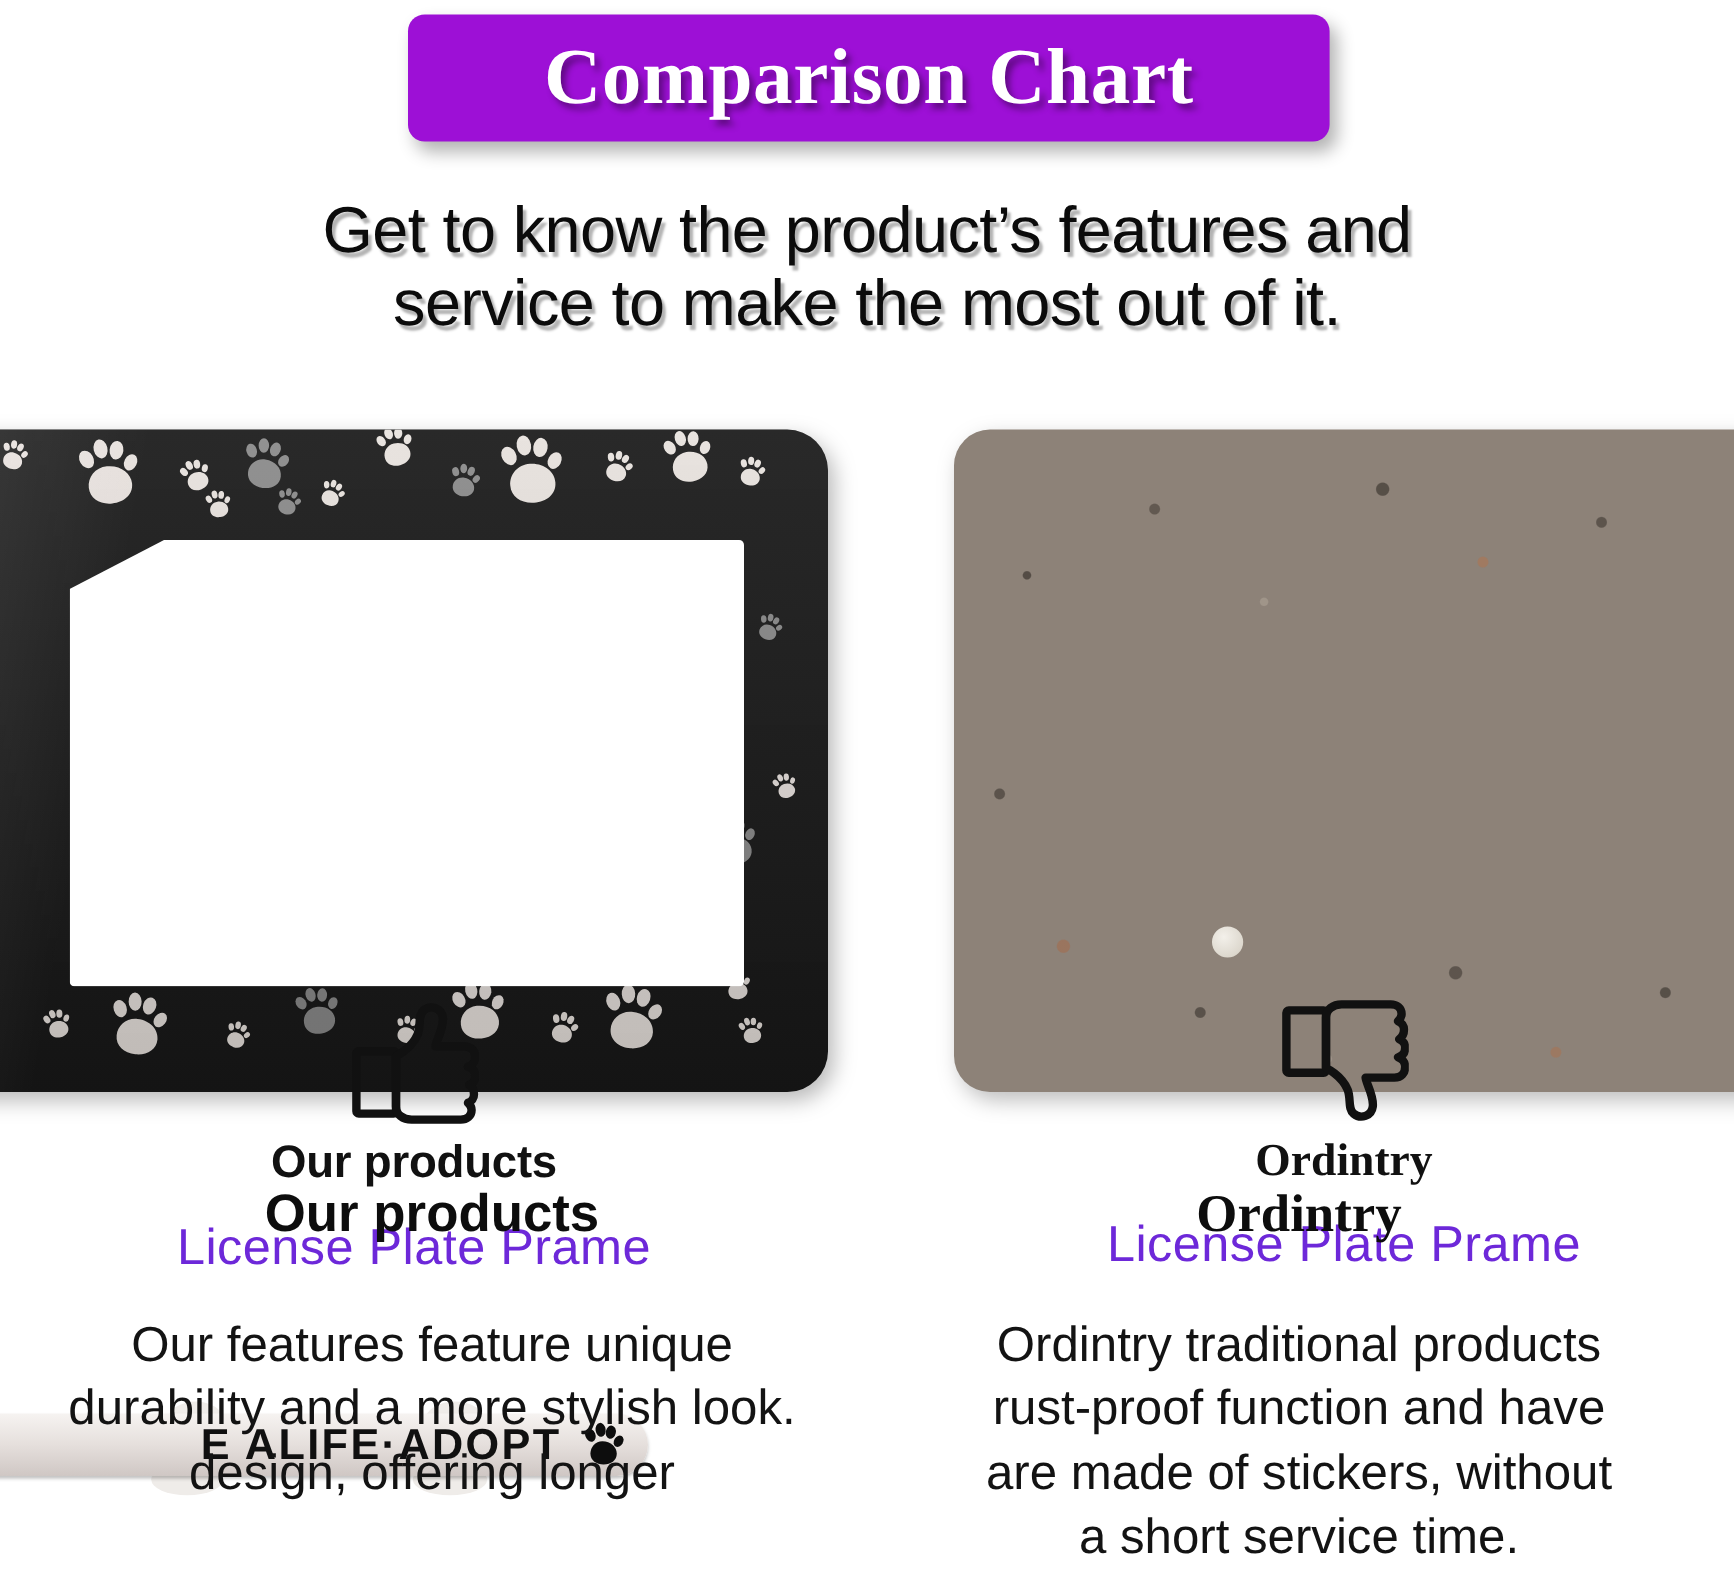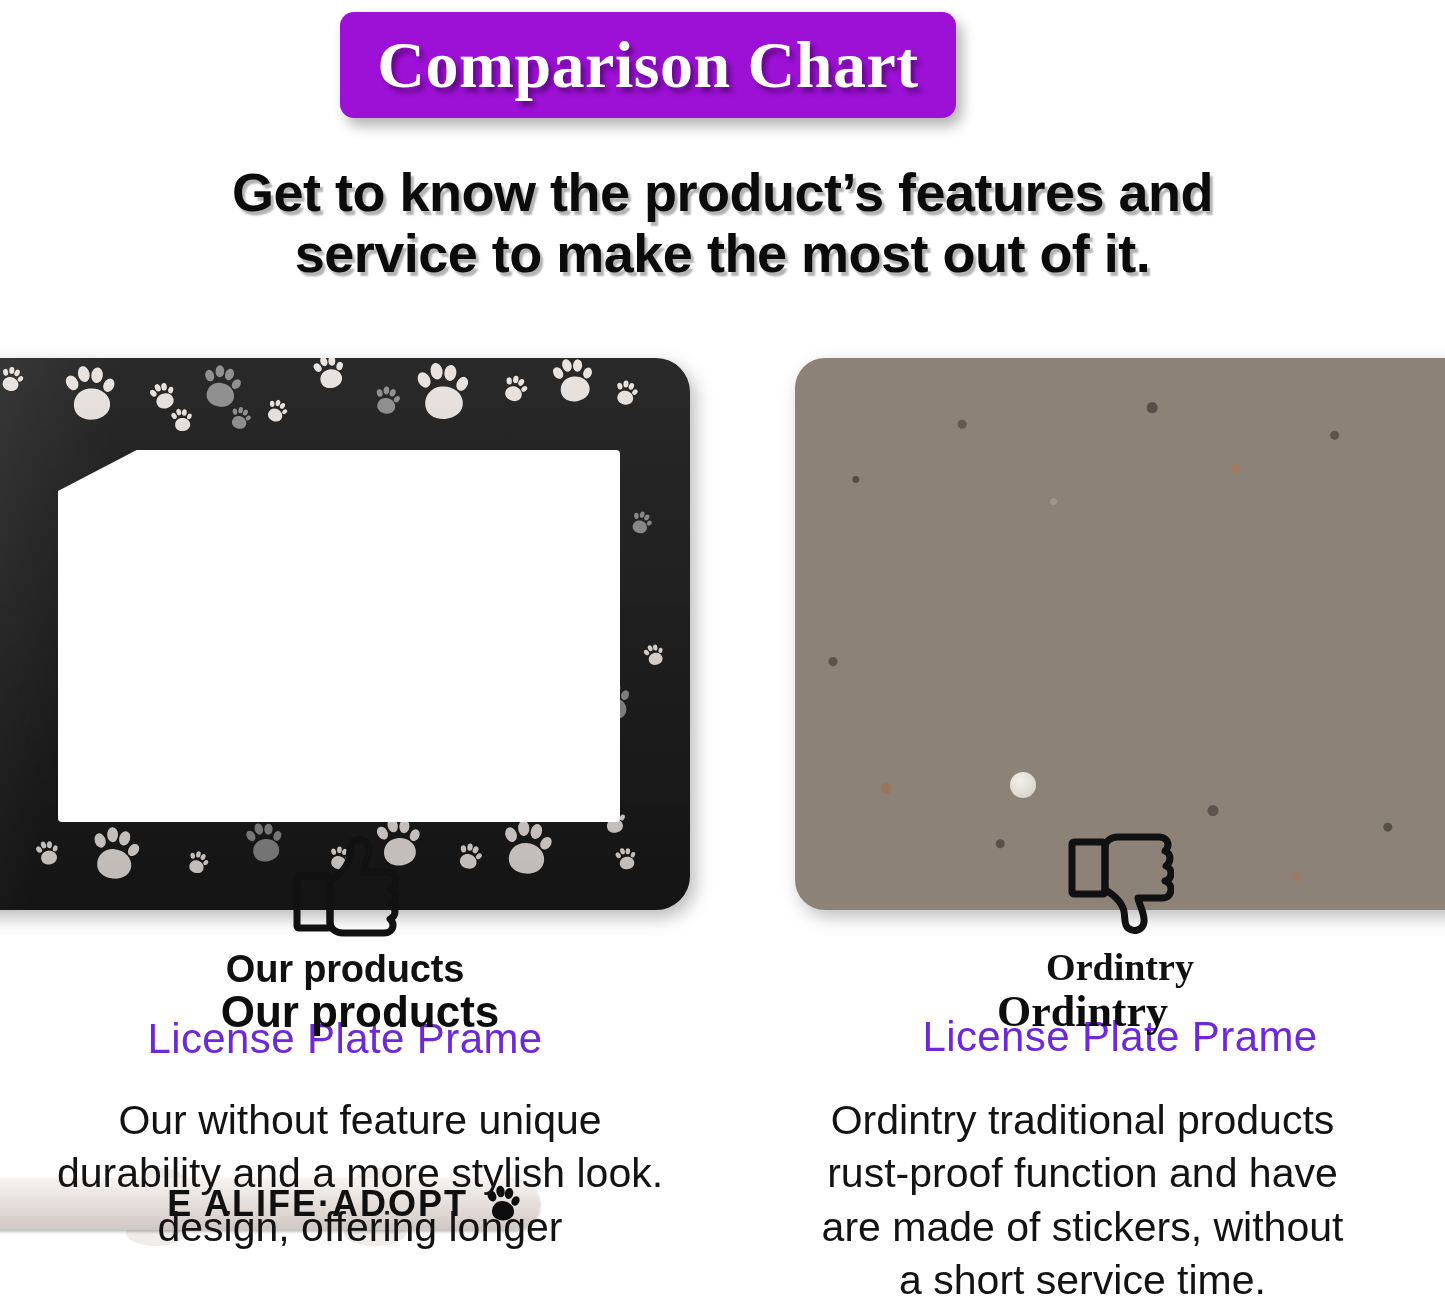--- a/index.html
+++ b/index.html
@@ -8,39 +8,39 @@
   body {
     width:1445px; height:1314px; position:relative; overflow:hidden;
     font-family:"Liberation Sans", sans-serif; color:#111;
   }
 
   
   #banner-wrap{
     position:absolute; left:0; top:0; width:1445px; height:130px;
   }
   #banner{
-    position:absolute; left:340px; top:12px; width:616px; height:106px;
+    position:absolute; left:340px; top:12px; width:768px; height:106px;
     background:#9d10d6; border-radius:14px;
     box-shadow:6px 8px 14px rgba(0,0,0,0.30);
     display:flex; align-items:center; justify-content:center;
   }
   #banner-title{
     font-family:"Liberation Serif", serif;
     font-weight:700; font-size:66px; color:#ffffff;
     letter-spacing:0.5px; line-height:1;
     text-shadow:4px 5px 5px rgba(0,0,0,0.38);
     white-space:nowrap;
   }
 
   
   #subtitle{
     position:absolute; left:0; top:162px; width:1445px;
     text-align:center;
     font-family:"Liberation Sans Narrow","Liberation Sans",sans-serif;
-    font-weight:700; font-size:54px; line-height:1.13;
+    font-weight:400; font-size:54px; line-height:1.13;
     letter-spacing:-0.5px;
     color:#0b0b0b;
     text-shadow:3px 4px 2px rgba(0,0,0,0.30);
   }
   #subtitle .ln{ display:block; white-space:nowrap; }
 
   
   #panels{ position:absolute; left:0; top:358px; width:1445px; height:560px; }
 
   .frame{ position:absolute; top:0; }
@@ -525,21 +525,21 @@
     </div>
   </div>
 
 </div>
 
 <div id="captions">
 
   <div class="cap-col" id="cap-col-left">
     <div class="cap-title" id="cap-title-left">Our products</div>
     <div class="cap-body">
-      <span class="ln">Our without feature unique</span>
+      <span class="ln">Our features feature unique</span>
       <span class="ln">durability and a more stylish look.</span>
       <span class="ln">design, offering longer</span>
     </div>
   </div>
 
   <div class="cap-col" id="cap-col-right">
     <div class="cap-title" id="cap-title-right">Ordintry</div>
     <div class="cap-body">
       <span class="ln">Ordintry traditional products</span>
       <span class="ln">rust-proof function and have</span>

